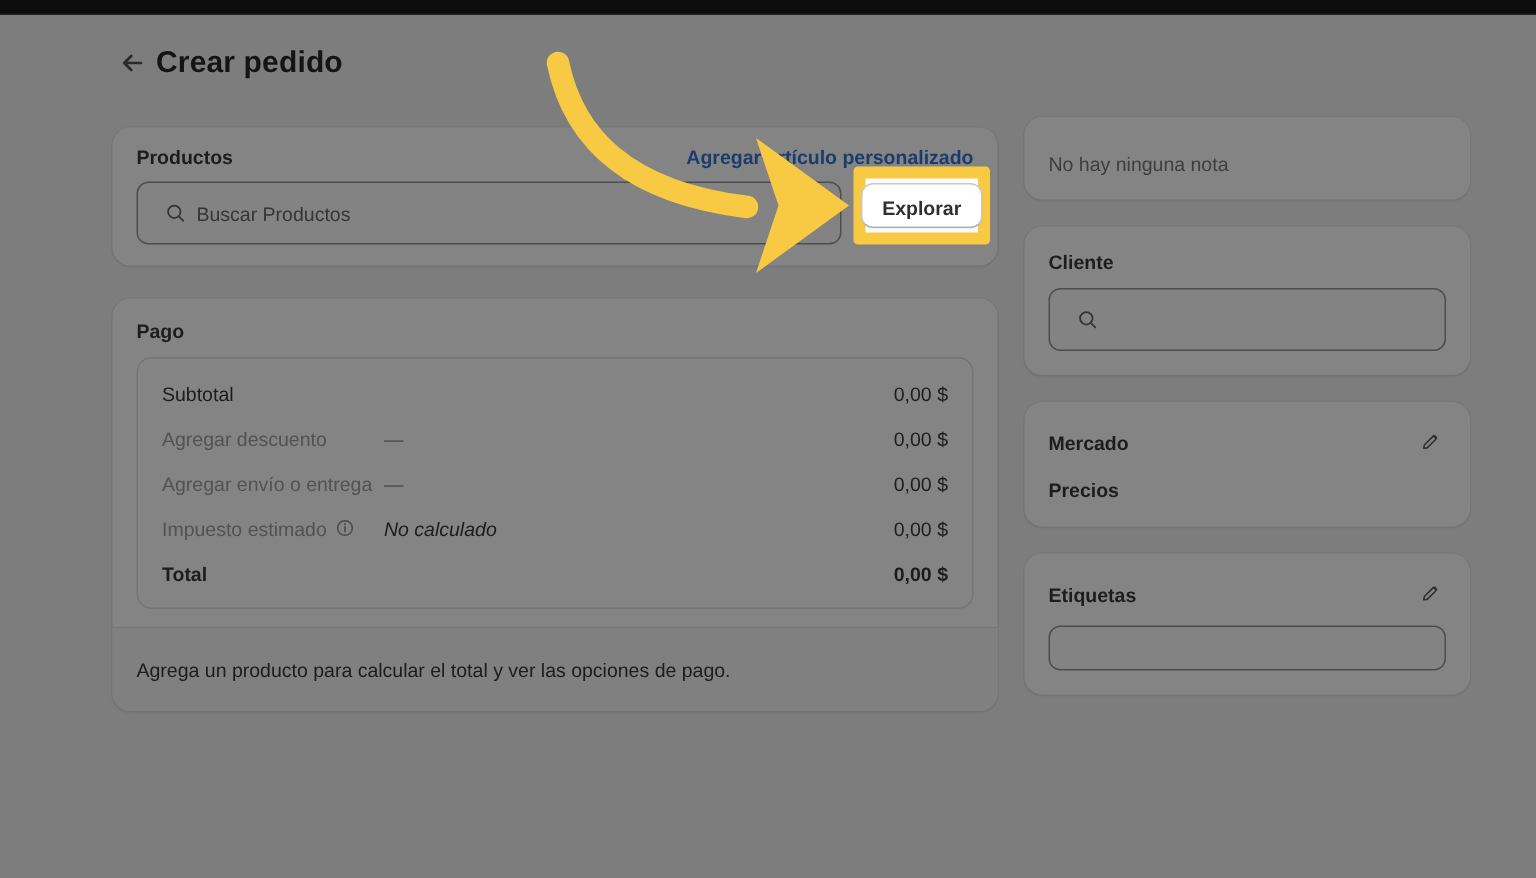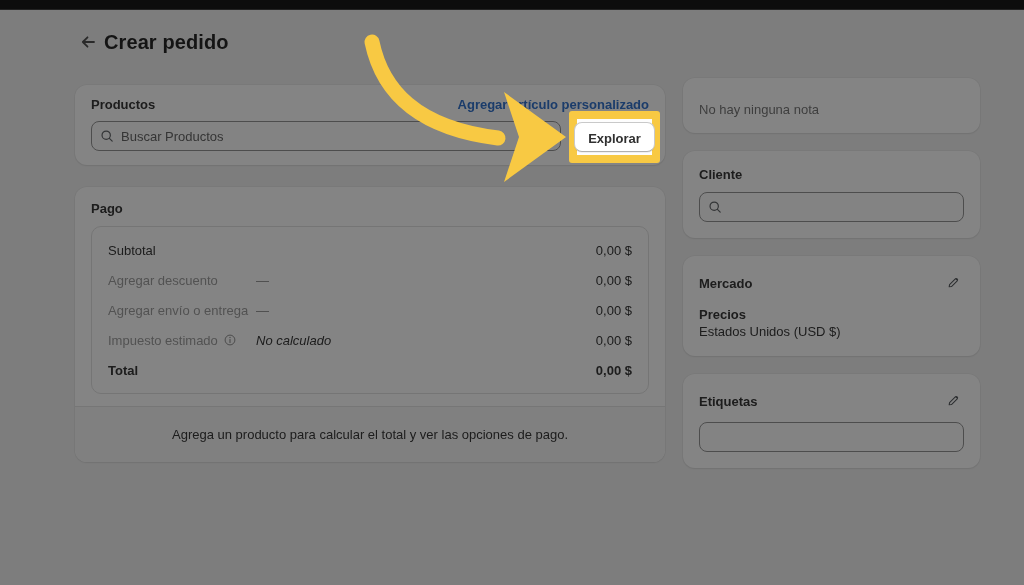--- a/index.html
+++ b/index.html
@@ -26,41 +26,41 @@
   .card { background:#ffffff; border-radius:12px;
     box-shadow:0 1px 2px rgba(0,0,0,.08), 0 0 0 1px rgba(0,0,0,.03); }
 
   .card-header-row { display:flex; align-items:center; justify-content:space-between; }
   .card-title { font-size:13px; font-weight:700; color:#303030; }
 
   
   .products-card { padding:12px 16px 14px; }
   .link { color:#2c6ecb; font-weight:600; text-decoration:none; cursor:pointer; }
   .input-row { display:flex; align-items:center; margin-top:9px; gap:10px; }
-  .search-field { flex:1; height:30px; display:flex; align-items:center; gap:6px;
-    border:1px solid #919191; border-radius:8px; background:#fdfdfd; padding:0 7px; }
+  .search-field { flex:1; height:42px; display:flex; align-items:center; gap:6px;
+    border:1px solid #919191; border-radius:8px; background:#fdfdfd; padding:0 17px; }
   .search-field input { border:none; outline:none; background:transparent; flex:1;
     font:13px "Liberation Sans","DejaVu Sans",sans-serif; color:#303030; }
   .search-field input::placeholder { color:#616161; opacity:1; }
   .btn-spacer { width:78px; height:30px; }
 
   
   .payment-card { margin-top:22px; }
   .payment-head { padding:14px 16px 10px; }
   .totals-box { margin:0 16px 12px; border:1px solid #e0e0e0; border-radius:10px; padding:8px 16px; }
   .t-row { display:grid; grid-template-columns:148px 1fr auto; align-items:center; height:30px; }
   .t-label { display:flex; align-items:center; gap:5px; }
   .subdued { color:#9a9a9a; }
   .t-mid { color:#8a8a8a; }
   .t-mid.normal { color:#303030;font-style:italic; }
   .t-amt { text-align:right; color:#303030; }
   .bold { font-weight:700; color:#303030; }
   .card-footer { background:#f7f7f7; border-top:1px solid #e3e3e3;
     border-radius:0 0 12px 12px; padding:0 16px; min-height:56px;
-    display:flex; align-items:center; color:#303030;justify-content:center; }
+    display:flex; align-items:center; color:#303030; }
 
   
   .side-card { padding:16px; }
   .side-card + .side-card { margin-top:18px; }
   .customer-card { margin-top:20px; }
   .side-text { margin-top:8px; color:#737373; }
   .side-input-row { margin-top:10px; }
   .plain-input { width:100%; height:30px; border:1px solid #919191; border-radius:8px;
     background:#fdfdfd; padding:0 10px; font:13px "Liberation Sans","DejaVu Sans",sans-serif; color:#303030; }
   .market-lines { margin-top:12px; line-height:17px; }
@@ -182,21 +182,20 @@
       <div class="card-header-row">
         <h2 class="card-title">Mercado</h2>
         <button class="icon-btn">
           <svg class="ico" width="16" height="16" viewBox="0 0 20 20">
             <path d="M13.2 4.4l2.4 2.4M5.2 14.8l.5-2.7 7.2-7.2a1.7 1.7 0 0 1 2.4 2.4l-7.2 7.2-2.9.3z" fill="none" stroke="#4f5357" stroke-width="1.3" stroke-linecap="round" stroke-linejoin="round"></path>
           </svg>
         </button>
       </div>
       <div class="market-lines">
         <div class="market-label">Precios</div>
-        <div>Estados Unidos (USD $)</div>
       </div>
     </section>
 
     <section class="card side-card">
       <div class="card-header-row">
         <h2 class="card-title">Etiquetas</h2>
         <button class="icon-btn">
           <svg class="ico" width="16" height="16" viewBox="0 0 20 20">
             <path d="M13.2 4.4l2.4 2.4M5.2 14.8l.5-2.7 7.2-7.2a1.7 1.7 0 0 1 2.4 2.4l-7.2 7.2-2.9.3z" fill="none" stroke="#4f5357" stroke-width="1.3" stroke-linecap="round" stroke-linejoin="round"></path>
           </svg>

